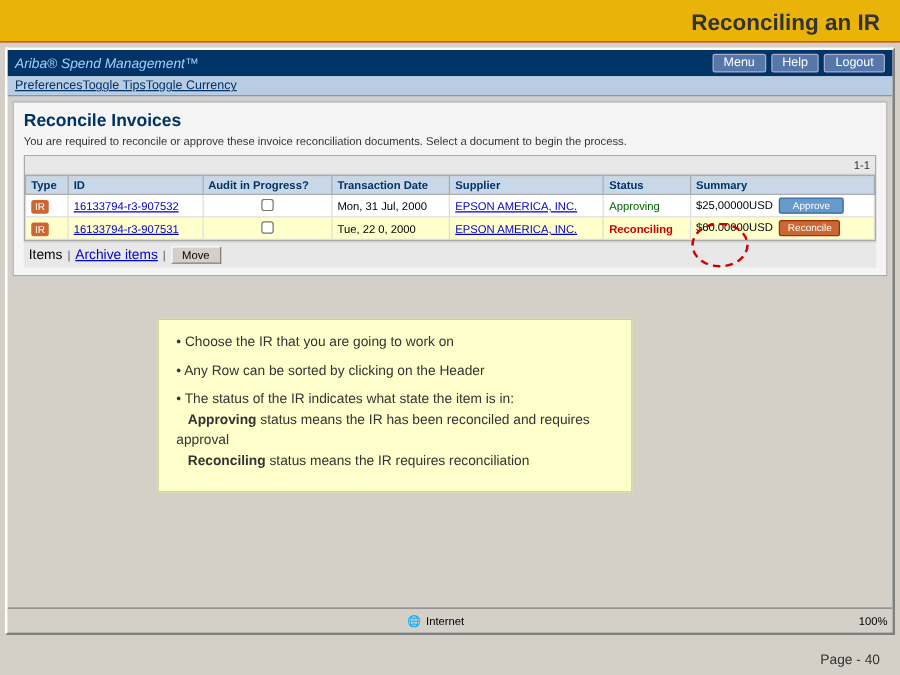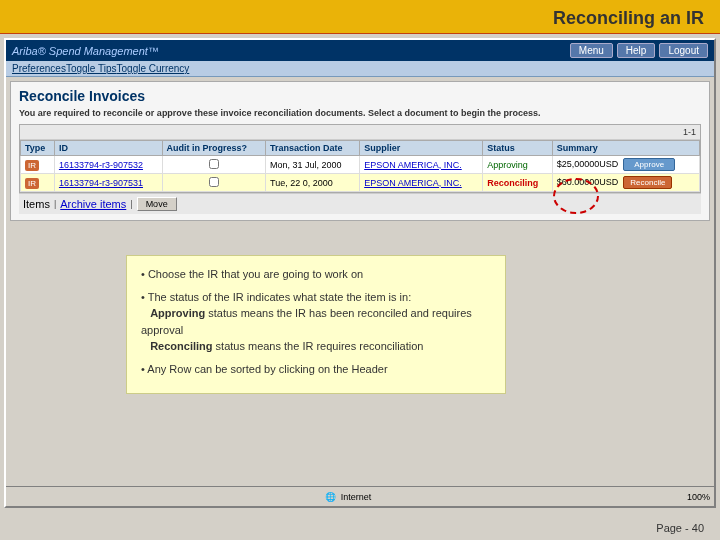--- a/index.html
+++ b/index.html
@@ -96,21 +96,20 @@
       font-size: 14px;
       font-weight: bold;
       color: #003366;
       margin-bottom: 4px;
     }
 
     .instruction-text {
       font-size: 9px;
       color: #333;
       margin-bottom: 6px;
-      font-weight: bold;
     }
 
     
     .table-wrapper {
       background: white;
       border: 1px solid #aaa;
       font-size: 9px;
     }
 
     .table-toolbar {
@@ -391,26 +390,26 @@
     </div>
   </div>
 
   <div class="circle-annotation"></div>
 
   <div class="tooltip-box">
     <div class="bullet">
       • <span>Choose the IR that you are going to work on</span>
     </div>
     <div class="bullet">
+      • <span>Any Row can be sorted by clicking on the Header</span>
+    </div>
+    <div class="bullet">
       • <span>The status of the IR indicates what state the item is in:</span><br>
       &nbsp;&nbsp;&nbsp;<span class="bold">Approving</span><span> status means the IR has been reconciled and requires approval</span><br>
       &nbsp;&nbsp;&nbsp;<span class="bold">Reconciling</span><span> status means the IR requires reconciliation</span>
-    </div>
-    <div class="bullet">
-      • <span>Any Row can be sorted by clicking on the Header</span>
     </div>
   </div>
 
   <div class="status-bar">
     <span></span>
     <div class="internet-zone">
       <span>🌐</span>
       <span>Internet</span>
     </div>
     <span class="zoom">100%</span>

